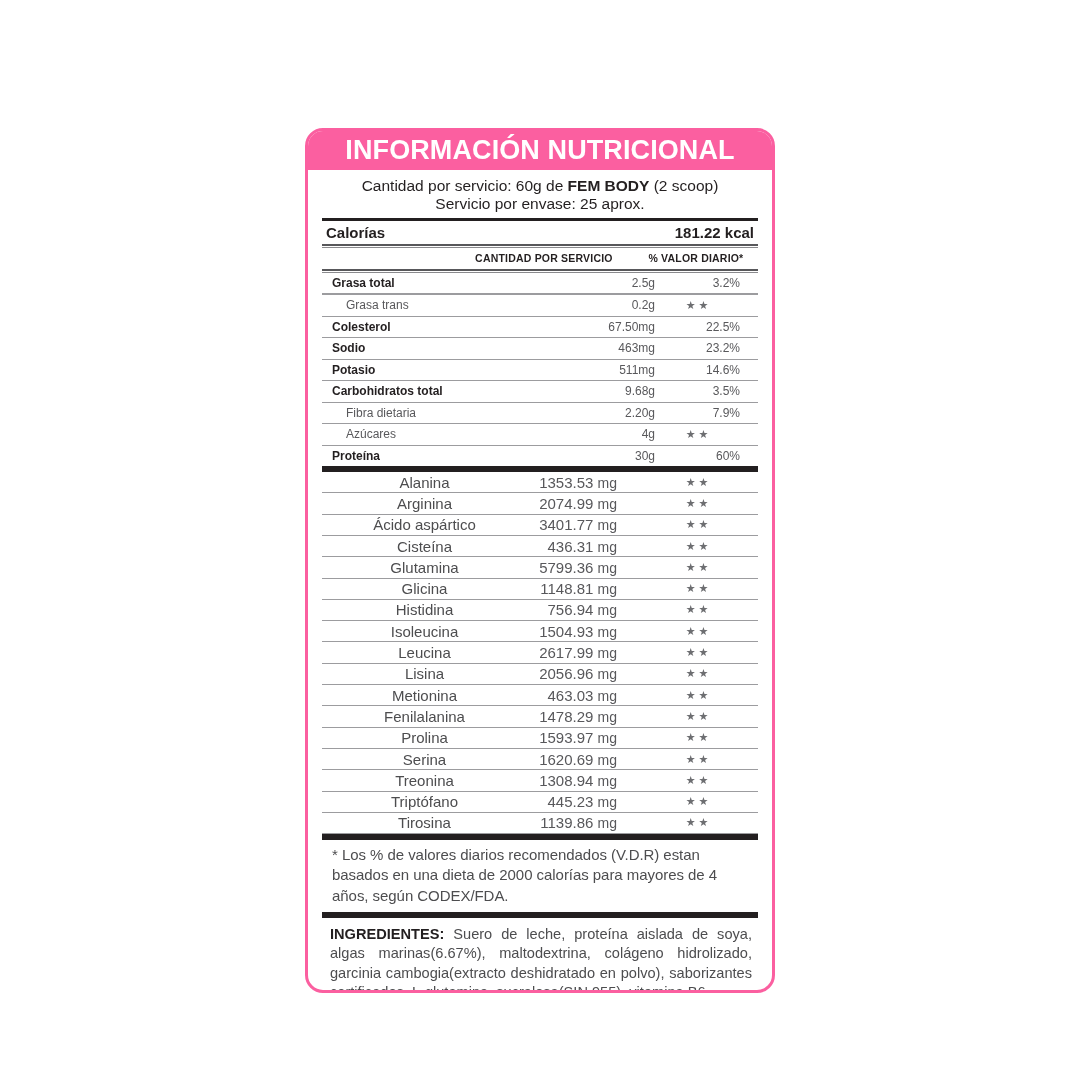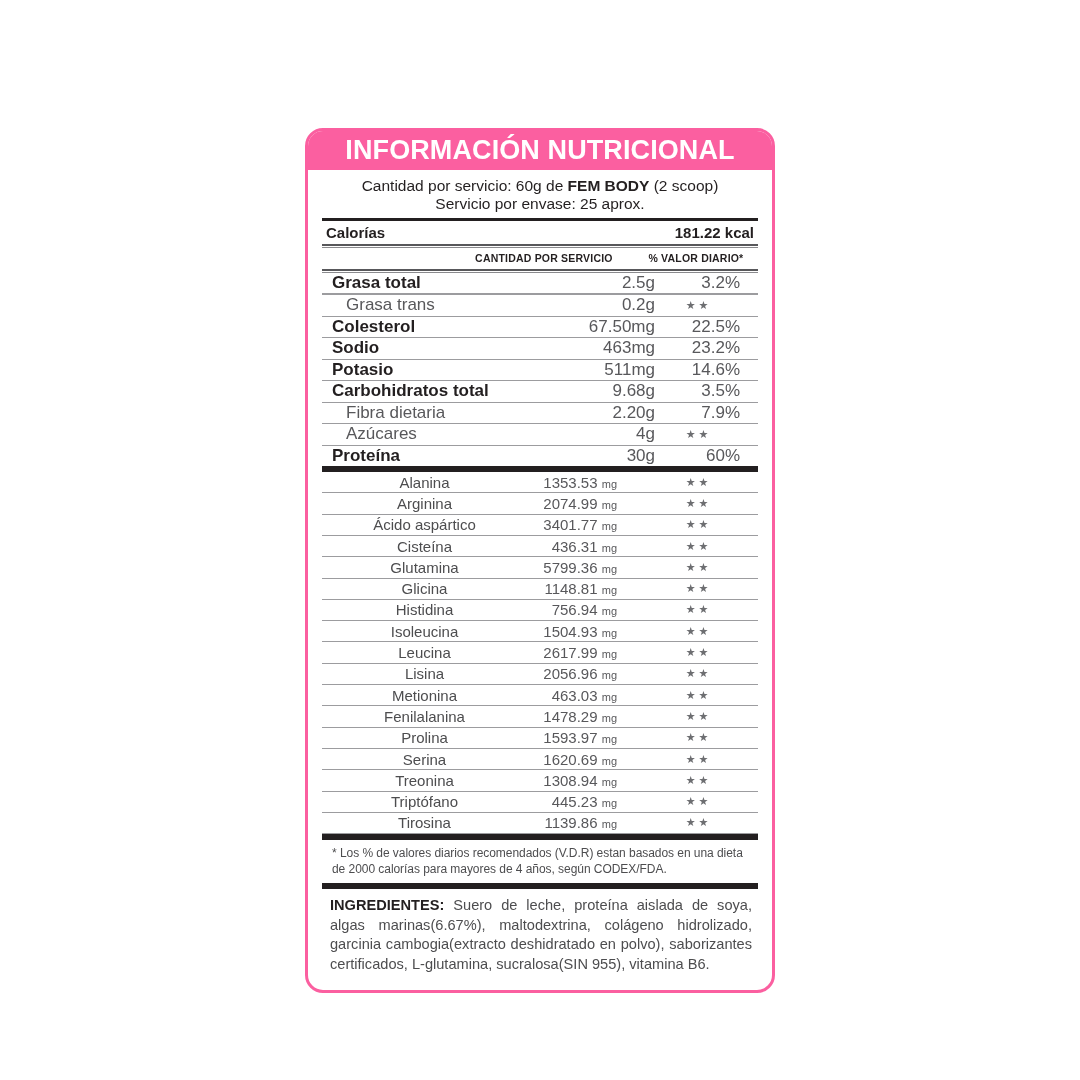--- a/index.html
+++ b/index.html
@@ -81,47 +81,47 @@
     font-size: 10.5px;
     font-weight: bold;
     color: #231f20;
     letter-spacing: 0.2px;
     height: 21px;
     text-align: center;
   }
   .colhdr .spacer { width: 132px; }
 
   
-  .nrow td { height: 20.5px; font-size: 17px; color: #4d4d4f; }
+  .nrow td { height: 20.5px; font-size: 12px; color: #4d4d4f; }
   .nrow .nm { text-align: left; padding-left: 10px !important; color: #231f20; }
   .nrow.main .nm { font-weight: bold; padding-left: 10px !important; }
   .nrow.sub .nm { padding-left: 24px !important; color: #58585b; }
   .nrow .amt { text-align: right; padding-right: 10px !important; color: #58585b; }
   .nrow .dv  { text-align: right; padding-right: 18px !important; color: #58585b; }
   .nrow .dv.stars { text-align: center; padding-right: 26px !important;
                     font-size: 11px; letter-spacing: 3px; color: #6d6e71; }
 
   .col-nm  { width: 195px; }
   .col-amt { width: 148px; }
   .col-dv  { width: auto; }
 
   .sep td { padding: 0; height: 0; }
   .sep hr { margin: 0; border: none; border-top: 1.6px solid #9c9c9f; }
 
   
   .arow td { height: 20.3px; font-size: 15px; color: #58585b; }
   .arow .nm  { text-align: center; padding-left: 10px !important; color: #4d4d4f; }
   .arow .amt { text-align: right; padding-right: 48px !important; color: #58585b; }
-  .arow .amt .unit { font-size: 11px; }
+  .arow .amt .unit { font-size: 14px; }
   .arow .dv  { text-align: center; padding-right: 26px !important;
                font-size: 11px; letter-spacing: 3px; color: #6d6e71; }
 
   
   .footnote {
-    font-size: 12px;
+    font-size: 15px;
     line-height: 1.35;
     color: #4d4d4f;
     padding: 5px 6px 6px 10px;
     letter-spacing: -0.05px;
   }
 
   
   .ingredients {
     font-size: 14.6px;
     line-height: 1.33;

